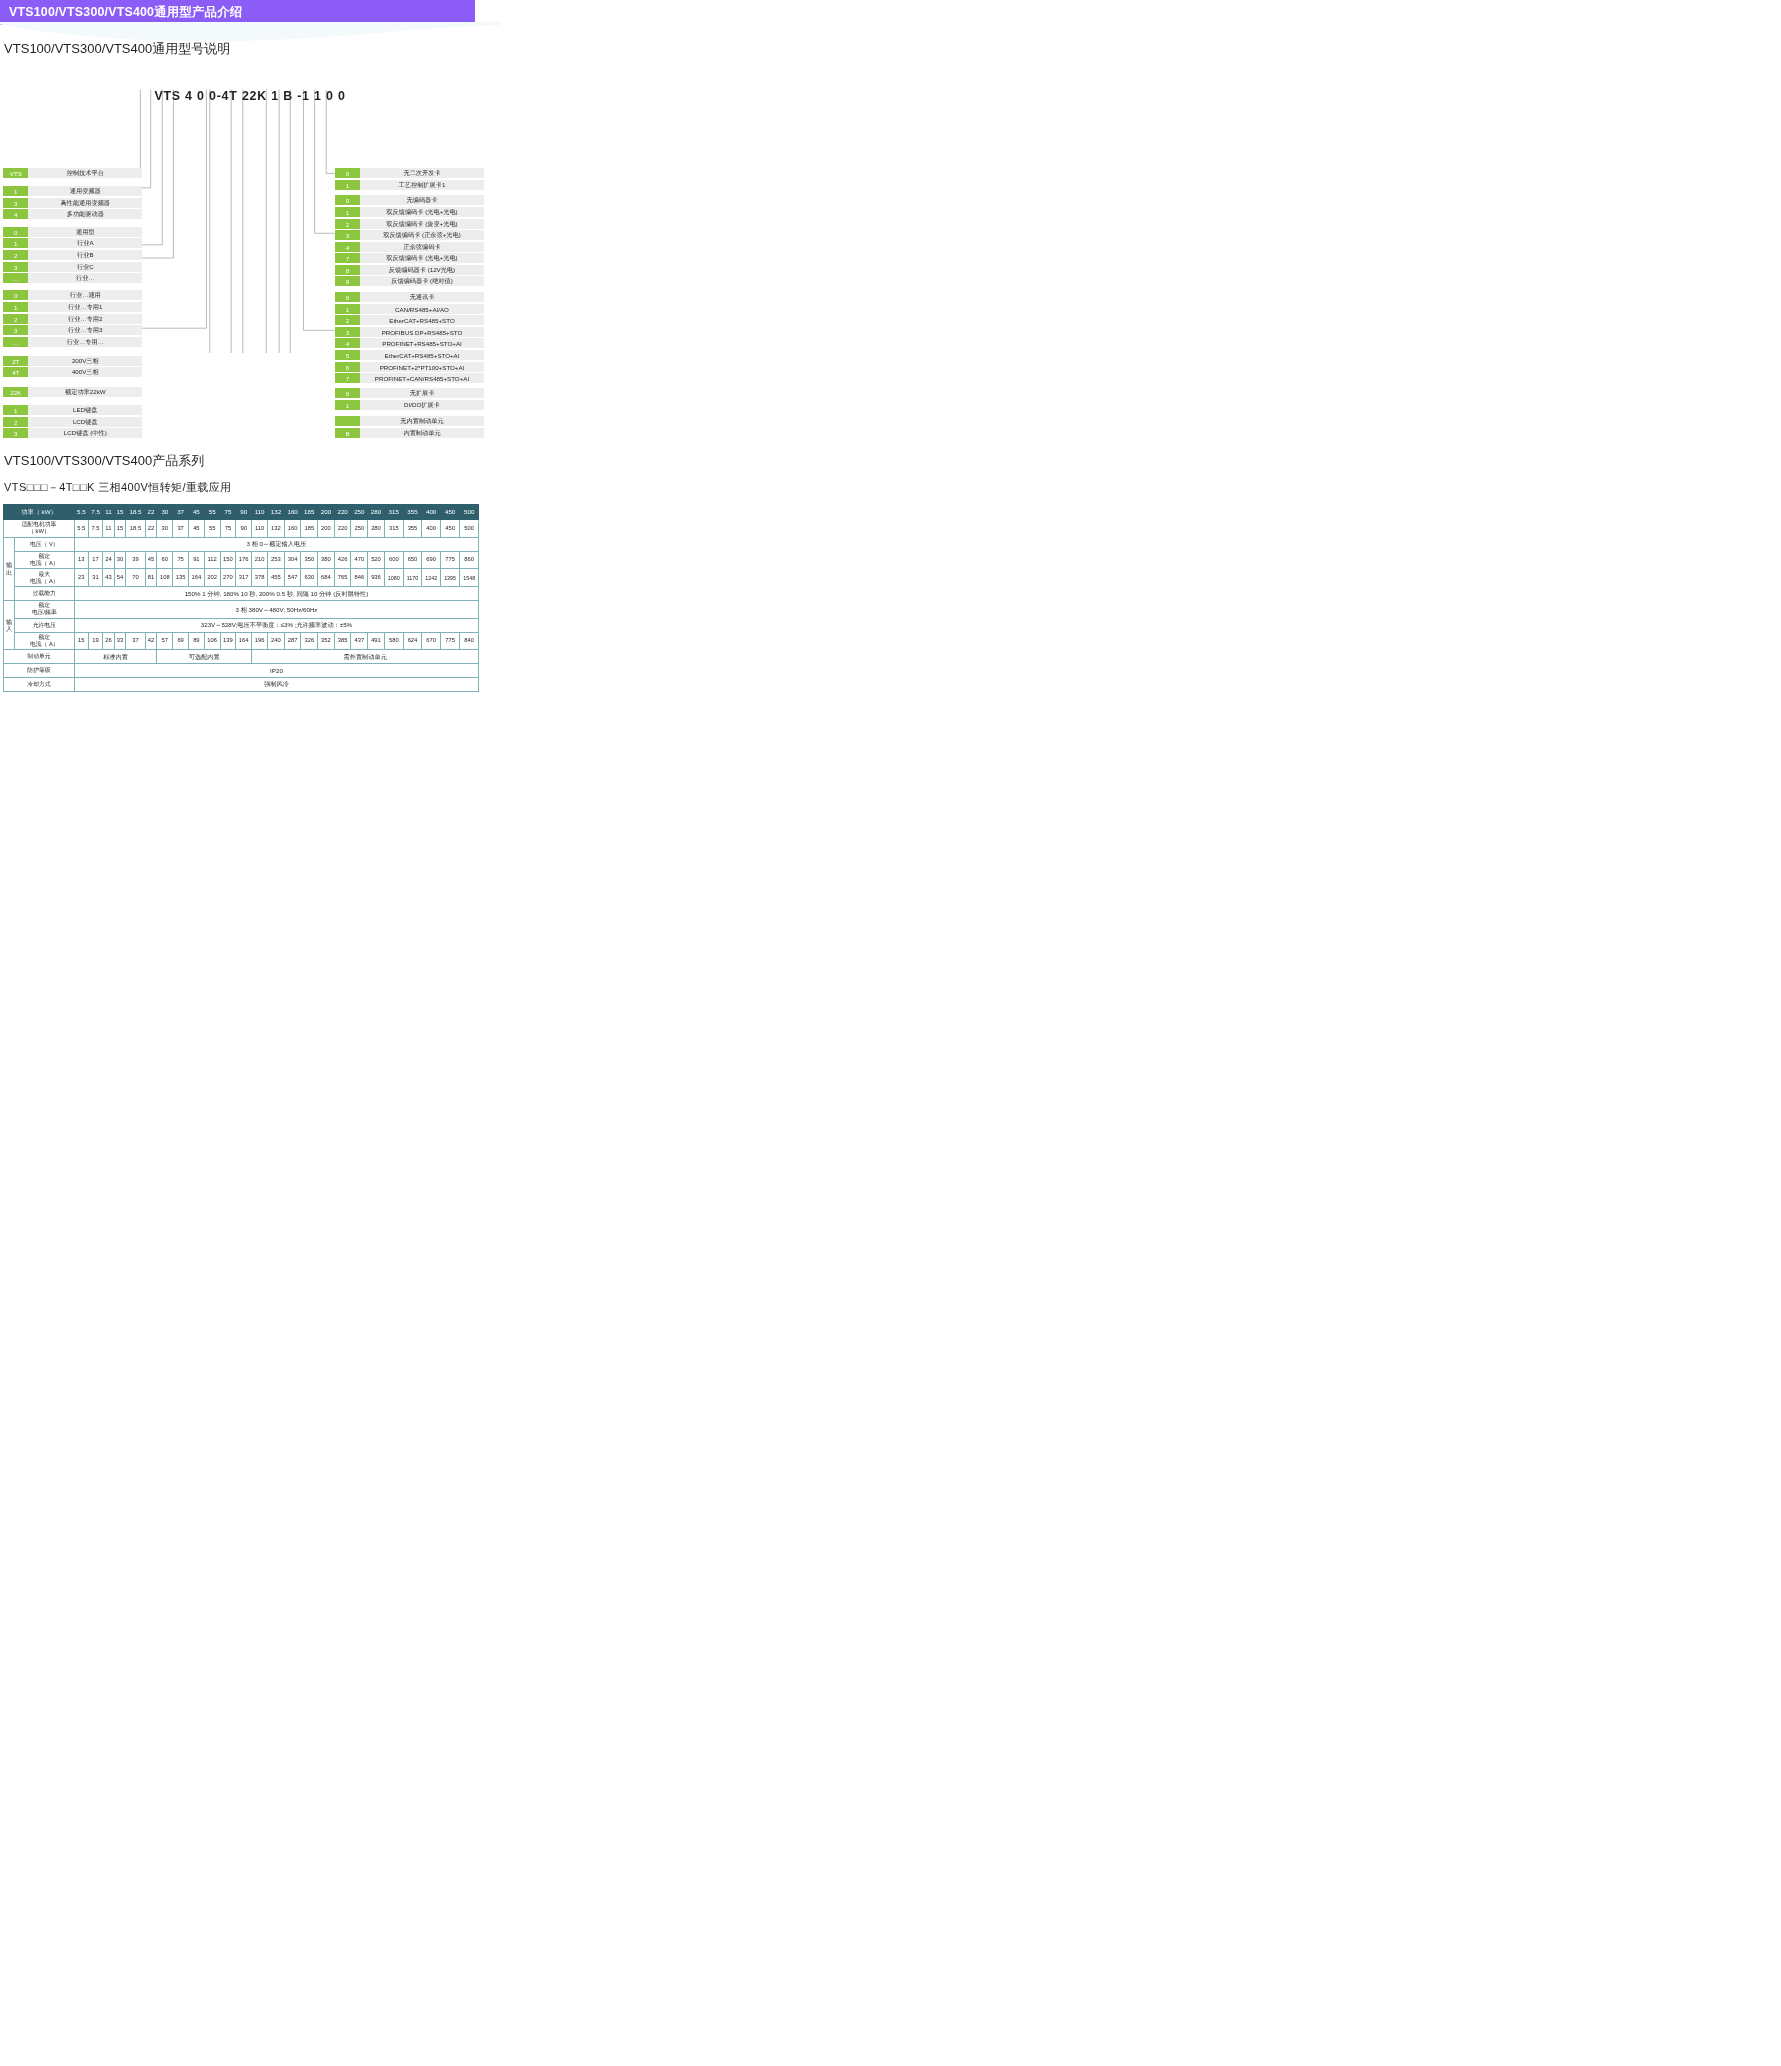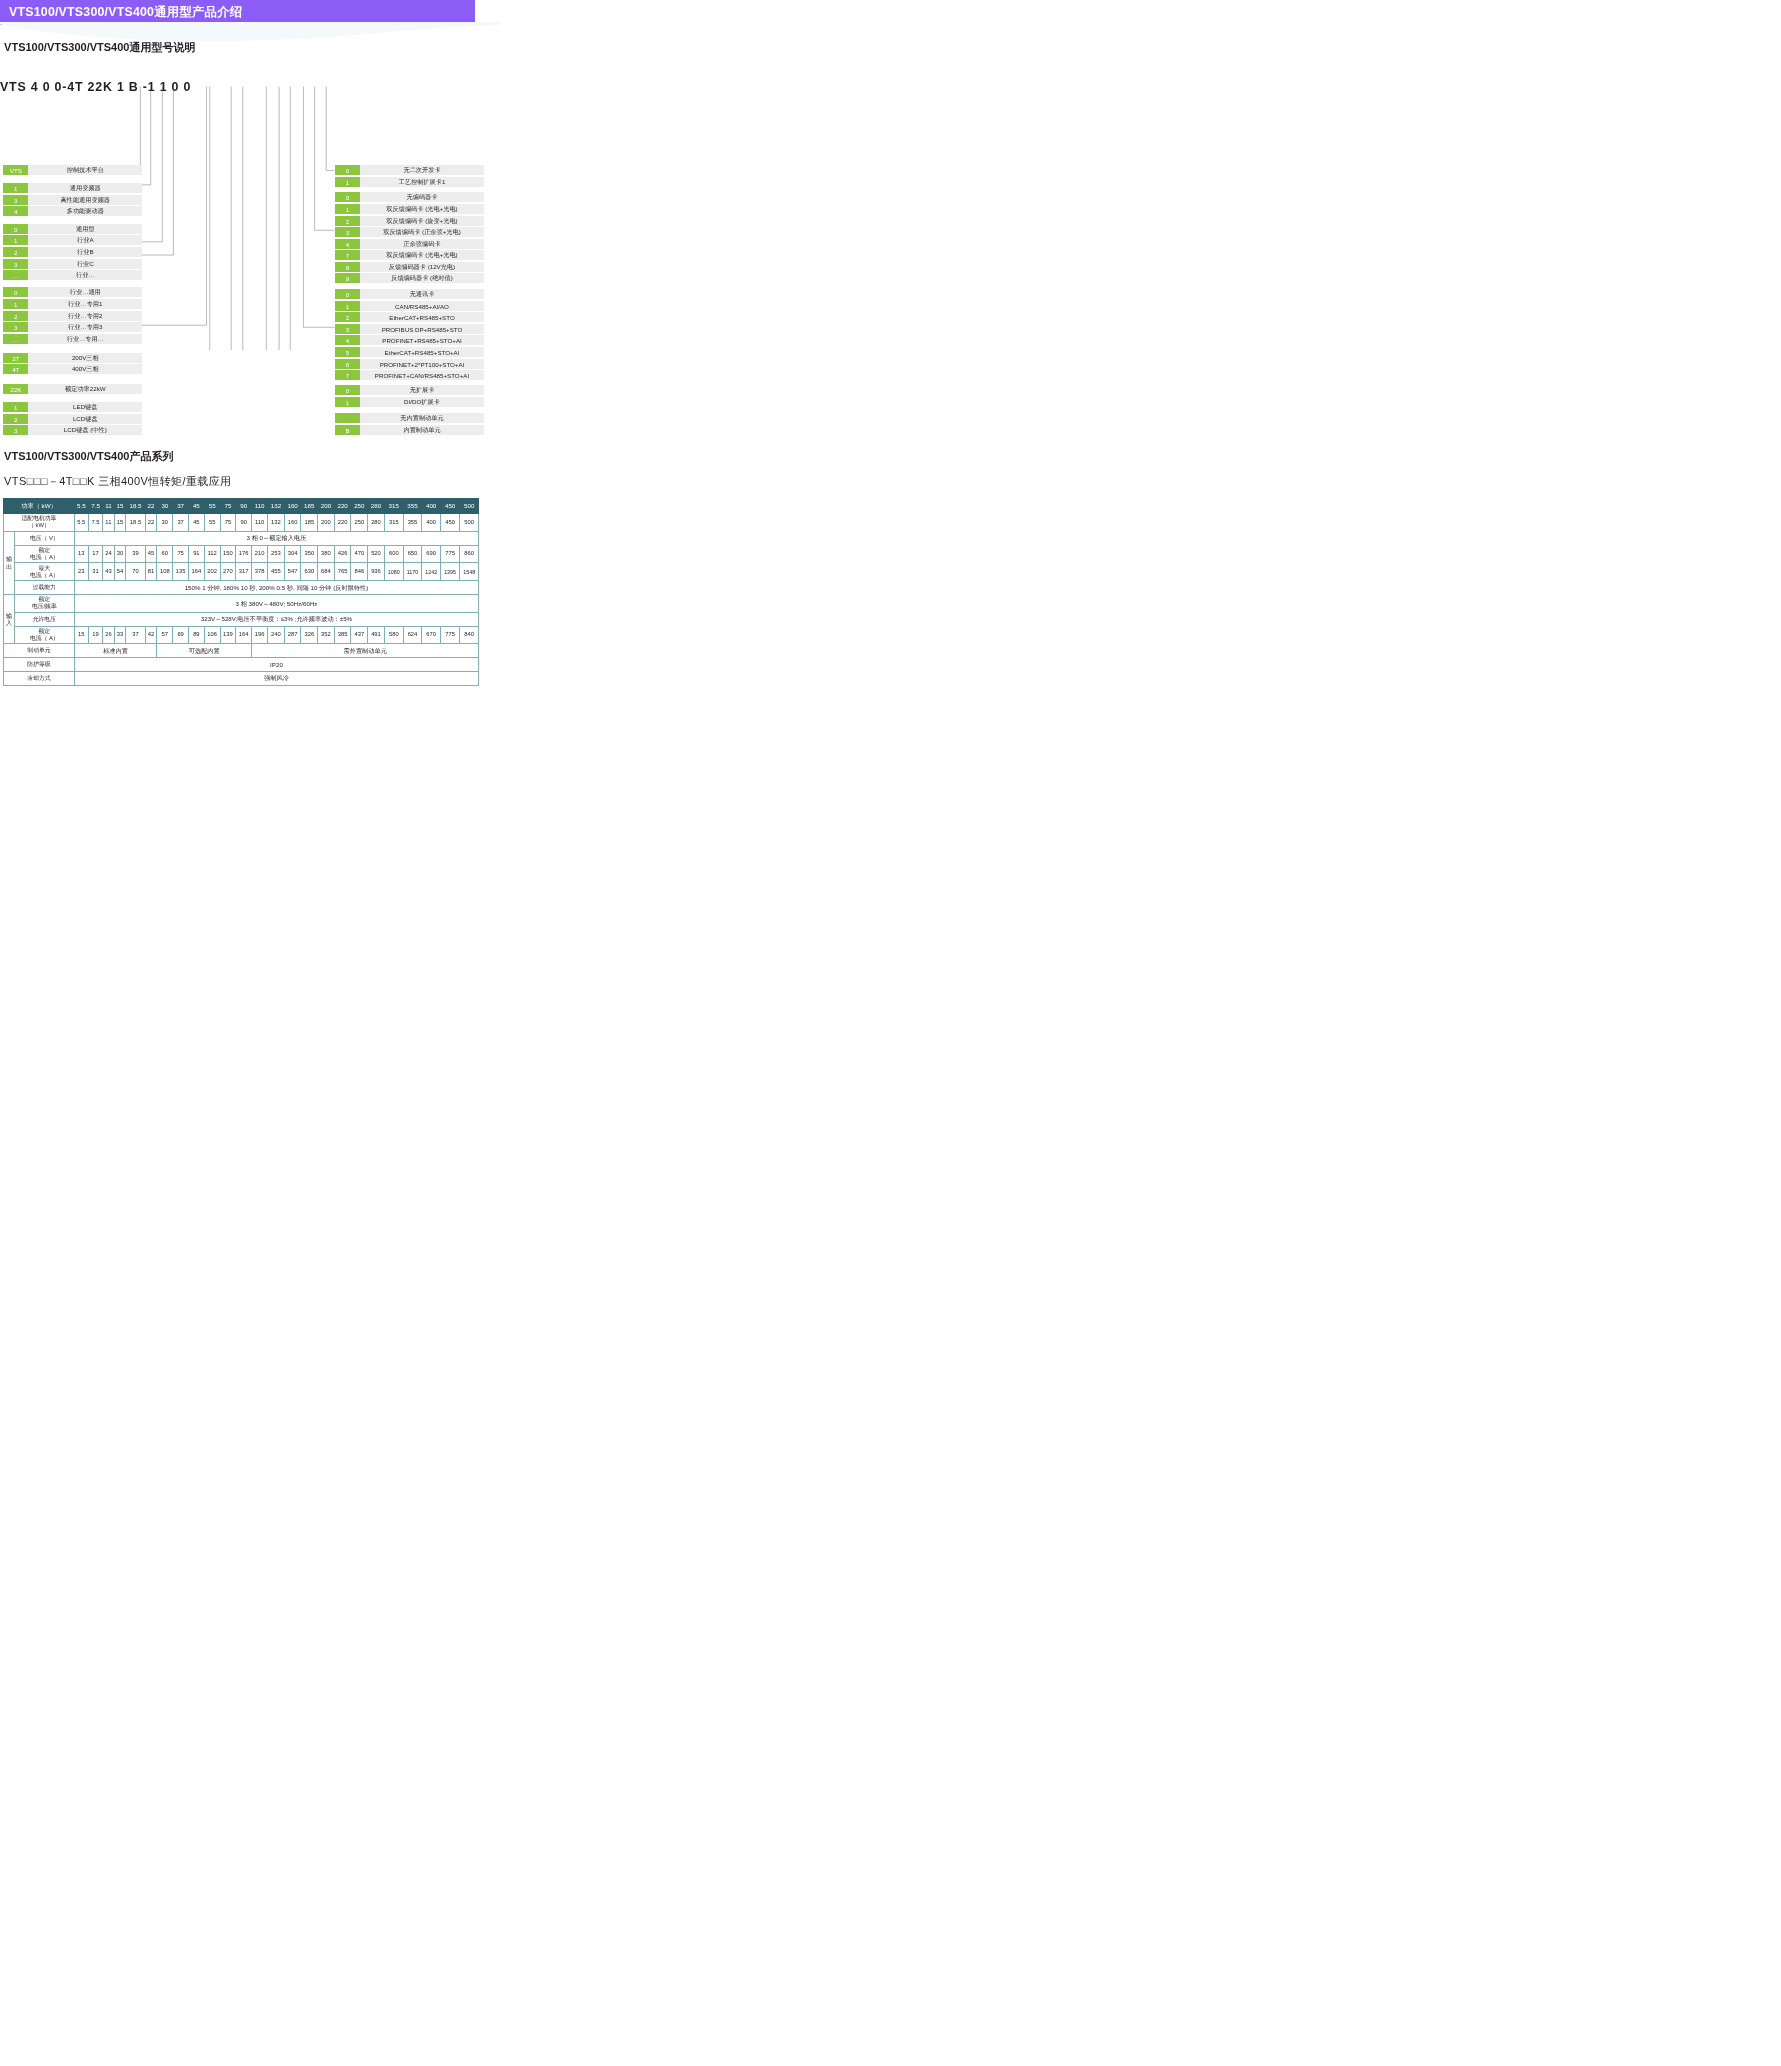--- a/index.html
+++ b/index.html
@@ -29,36 +29,36 @@
     padding: 3.7px 0 0 9px;
     color: #ffffff;
     font-size: 12.4px;
     font-weight: bold;
     letter-spacing: 0.2px;
   }
   .swoosh-svg { position:absolute; left:0; top:21.5px; width:500px; height:29px; }
 
   
   h2.section {
-    font-size: 11px;
-    font-weight: bold;
+    font-size: 13px;
+    font-weight: normal;
     margin: 15px 0 0 4.1px;
     color: #231f20;
   }
   .sub-note {
     font-size: 11px;
     margin: 10.7px 0 0 4.1px;
     letter-spacing: 0.4px;
   }
 
   
   .model-area { position: relative; height: 289px; margin-top: 5.8px; }
   .code-line {
-    position:absolute; left:0; right:0; top:19px;
-    text-align:left;
+    position:absolute; left:0; right:0; top:25px;
+    text-align:center;
     font-size: 12.4px; font-weight: bold; letter-spacing: 0.8px;
   }
 
   .legend-row {
     position:absolute;
     display:flex;
     height: 10.7px;
     align-items: stretch;
   }
   .legend-row .key {

